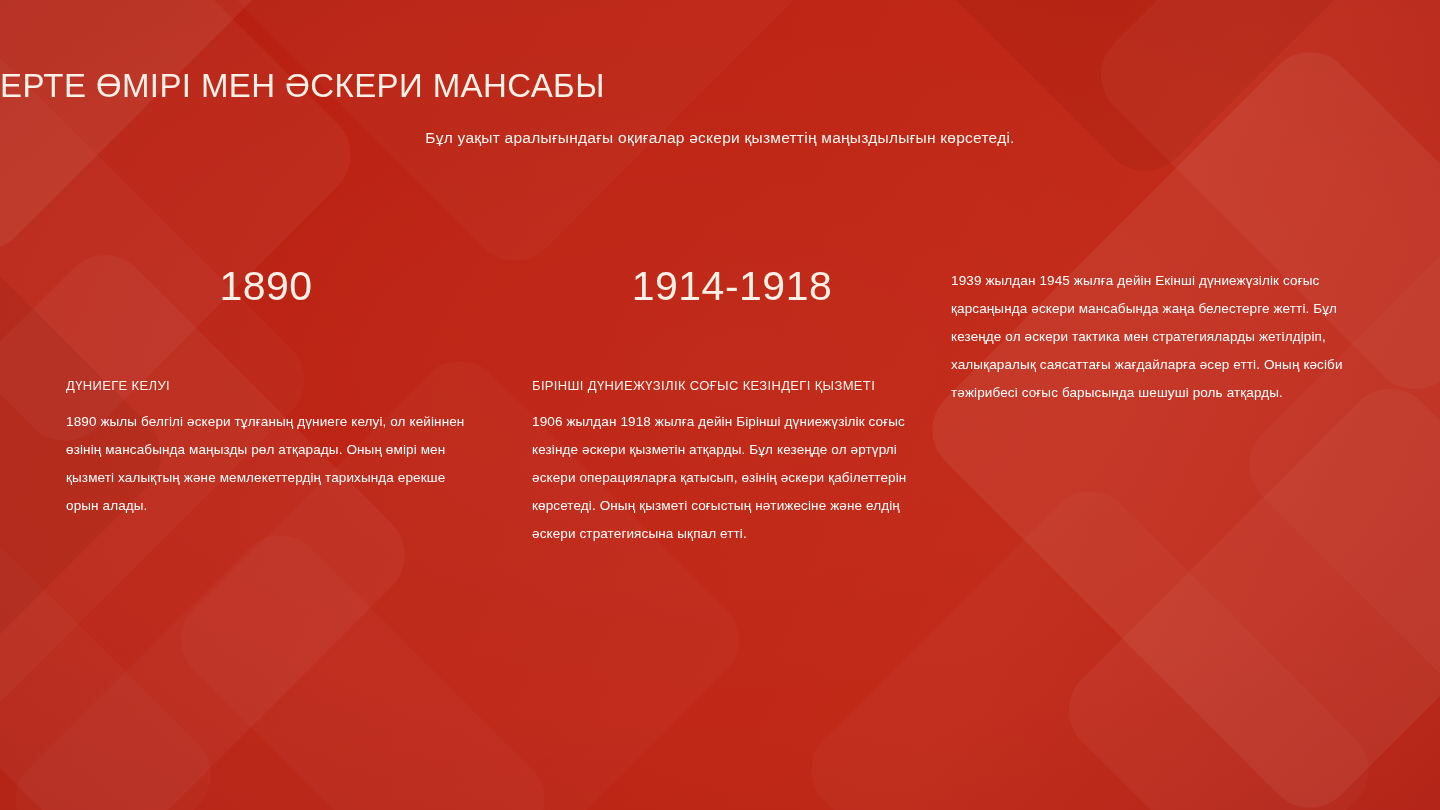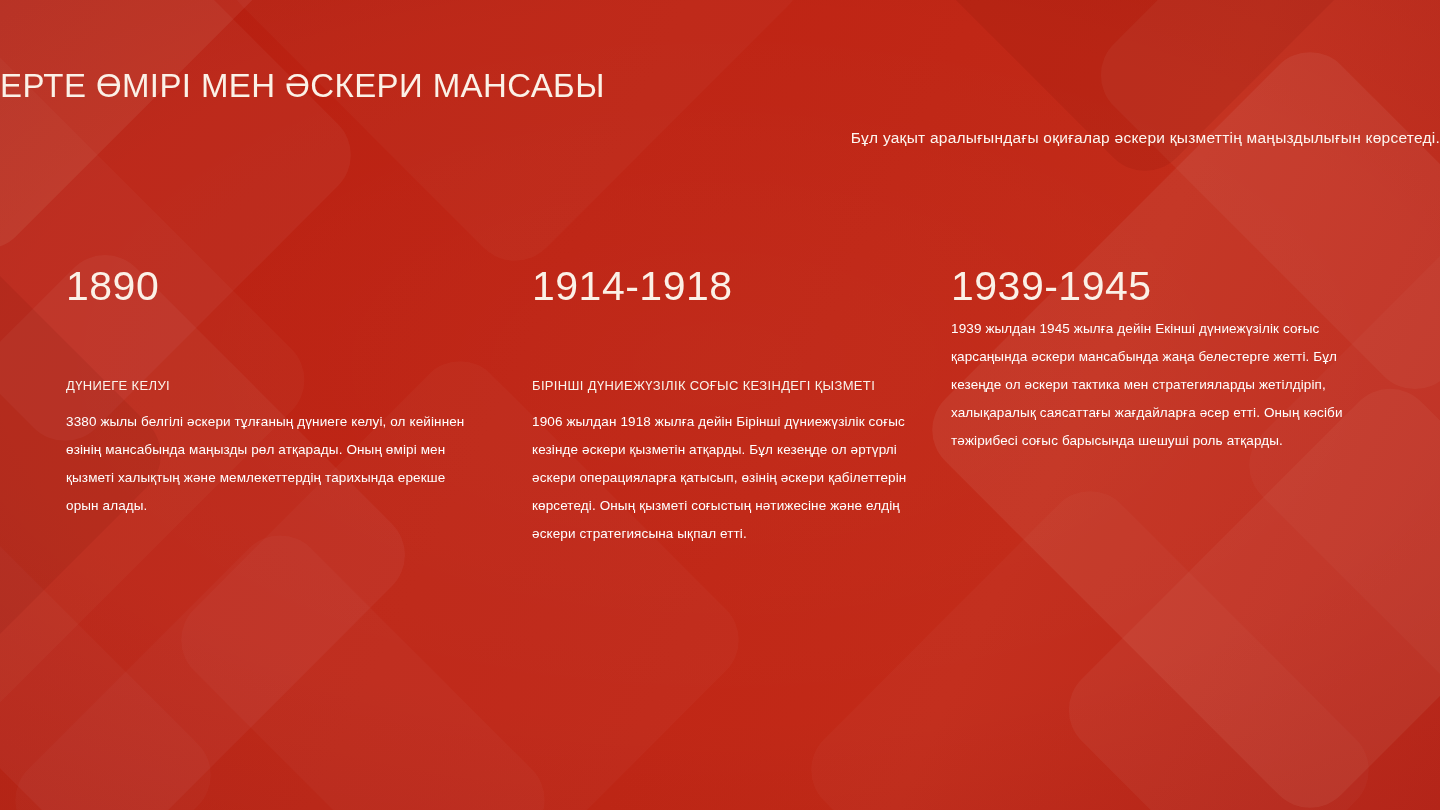--- a/index.html
+++ b/index.html
@@ -97,21 +97,21 @@
     color: #FBF1E7;
     line-height: 40px;
     white-space: nowrap;
   }
 
   .subtitle {
     position: absolute;
     left: 0;
     top: 127px;
     width: 1440px;
-    text-align: right;
+    text-align: center;
     font-size: 15.5px;
     font-weight: 400;
     letter-spacing: 0.25px;
     color: #FDF6F0;
     line-height: 22px;
   }
 
   .columns {
     position: absolute;
     left: 0;
@@ -129,20 +129,21 @@
   .col-2 { left: 951px; width: 425px; }
 
   .col-year {
     font-size: 41px;
     font-weight: 400;
     letter-spacing: 0.5px;
     color: #FBF1E7;
     line-height: 48px;
     margin: 0 0 4px 0;
     white-space: nowrap;
+    text-align: center;
   }
 
   .col-heading {
     margin-top: 63px;
     font-size: 13px;
     font-weight: 400;
     letter-spacing: 0.35px;
     color: #FAF3EC;
     line-height: 25px;
   }
@@ -186,29 +187,28 @@
 
     <div class="title">ЕРТЕ ӨМІРІ МЕН ӘСКЕРИ МАНСАБЫ</div>
 
     <div class="subtitle">Бұл уақыт аралығындағы оқиғалар әскери қызметтің маңыздылығын көрсетеді.</div>
 
     <div class="columns">
 
       <div class="col col-0">
         <div class="col-year">1890</div>
         <div class="col-heading">ДҮНИЕГЕ КЕЛУІ</div>
-        <div class="col-body">3380 жылы белгілі әскери тұлғаның дүниеге келуі, ол кейіннен өзінің мансабында маңызды рөл атқарады. Оның өмірі мен қызметі халықтың және мемлекеттердің тарихында ерекше орын алады.</div>
+        <div class="col-body">1890 жылы белгілі әскери тұлғаның дүниеге келуі, ол кейіннен өзінің мансабында маңызды рөл атқарады. Оның өмірі мен қызметі халықтың және мемлекеттердің тарихында ерекше орын алады.</div>
       </div>
 
       <div class="col col-1">
         <div class="col-year">1914-1918</div>
         <div class="col-heading">БІРІНШІ ДҮНИЕЖҮЗІЛІК СОҒЫС КЕЗІНДЕГІ ҚЫЗМЕТІ</div>
         <div class="col-body">1906 жылдан 1918 жылға дейін Бірінші дүниежүзілік соғыс кезінде әскери қызметін атқарды. Бұл кезеңде ол әртүрлі әскери операцияларға қатысып, өзінің әскери қабілеттерін көрсетеді. Оның қызметі соғыстың нәтижесіне және елдің әскери стратегиясына ықпал етті.</div>
       </div>
 
       <div class="col col-2">
-        <div class="col-year">1939-1945</div>
         <div class="col-body">1939 жылдан 1945 жылға дейін Екінші дүниежүзілік соғыс қарсаңында әскери мансабында жаңа белестерге жетті. Бұл кезеңде ол әскери тактика мен стратегияларды жетілдіріп, халықаралық саясаттағы жағдайларға әсер етті. Оның кәсіби тәжірибесі соғыс барысында шешуші роль атқарды.</div>
       </div>
 
     </div>
   </div>
 </div>
 
 </body></html>

